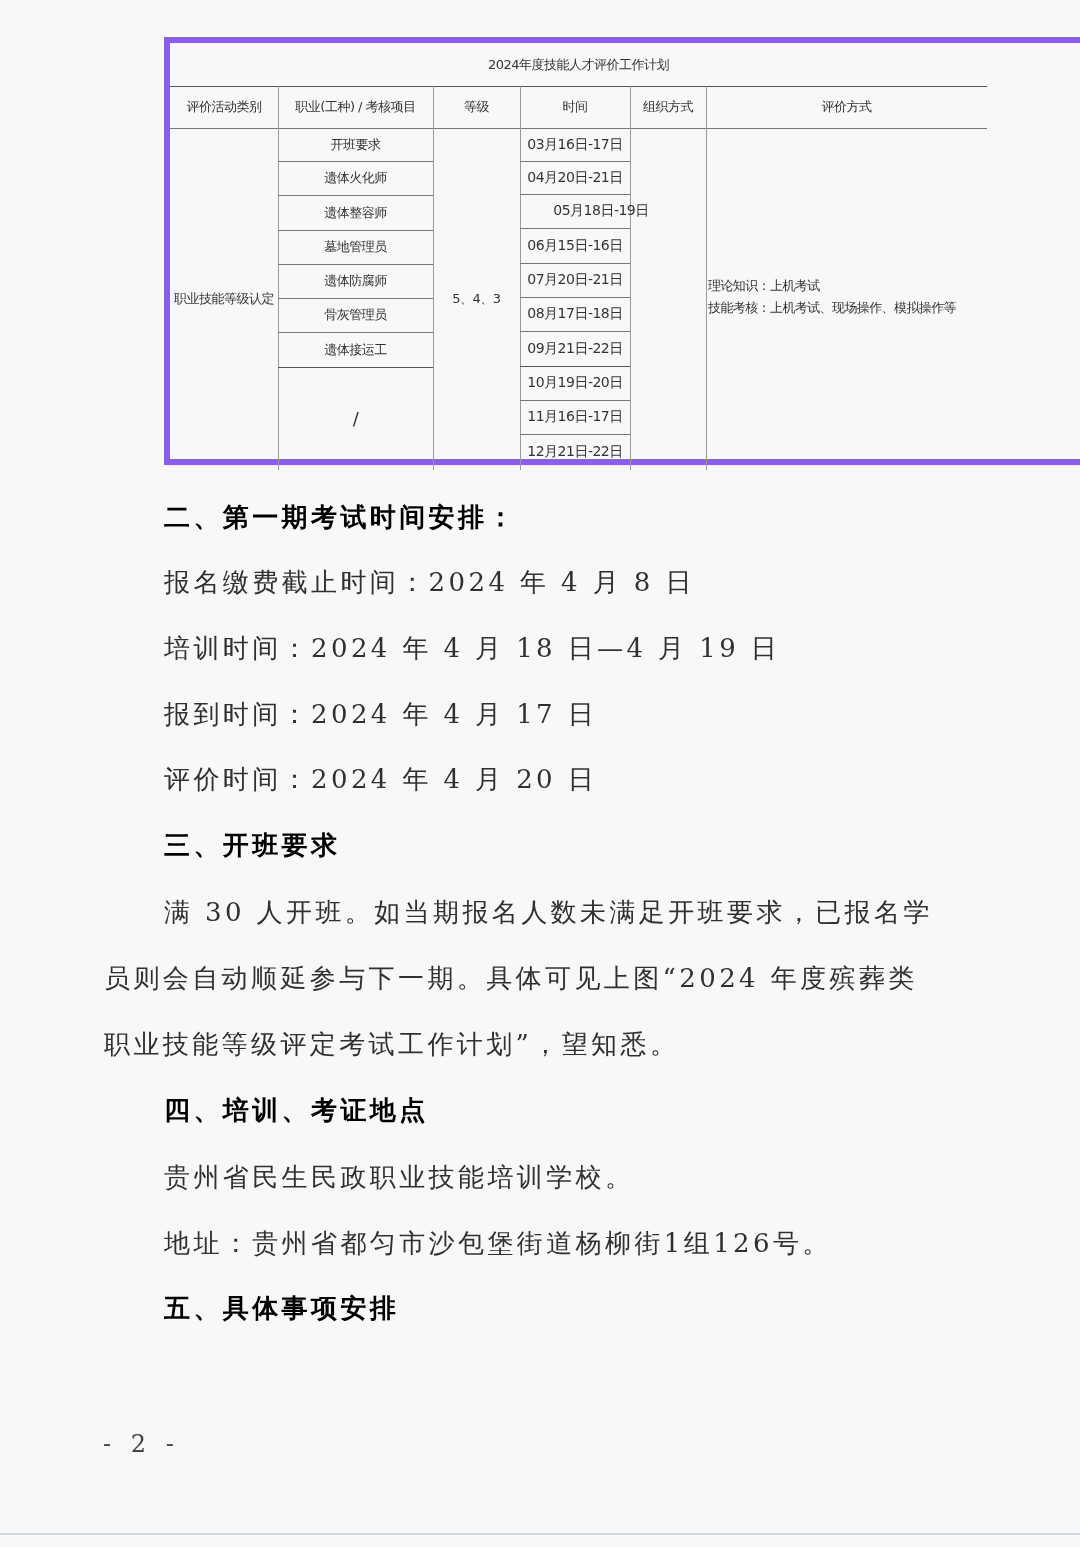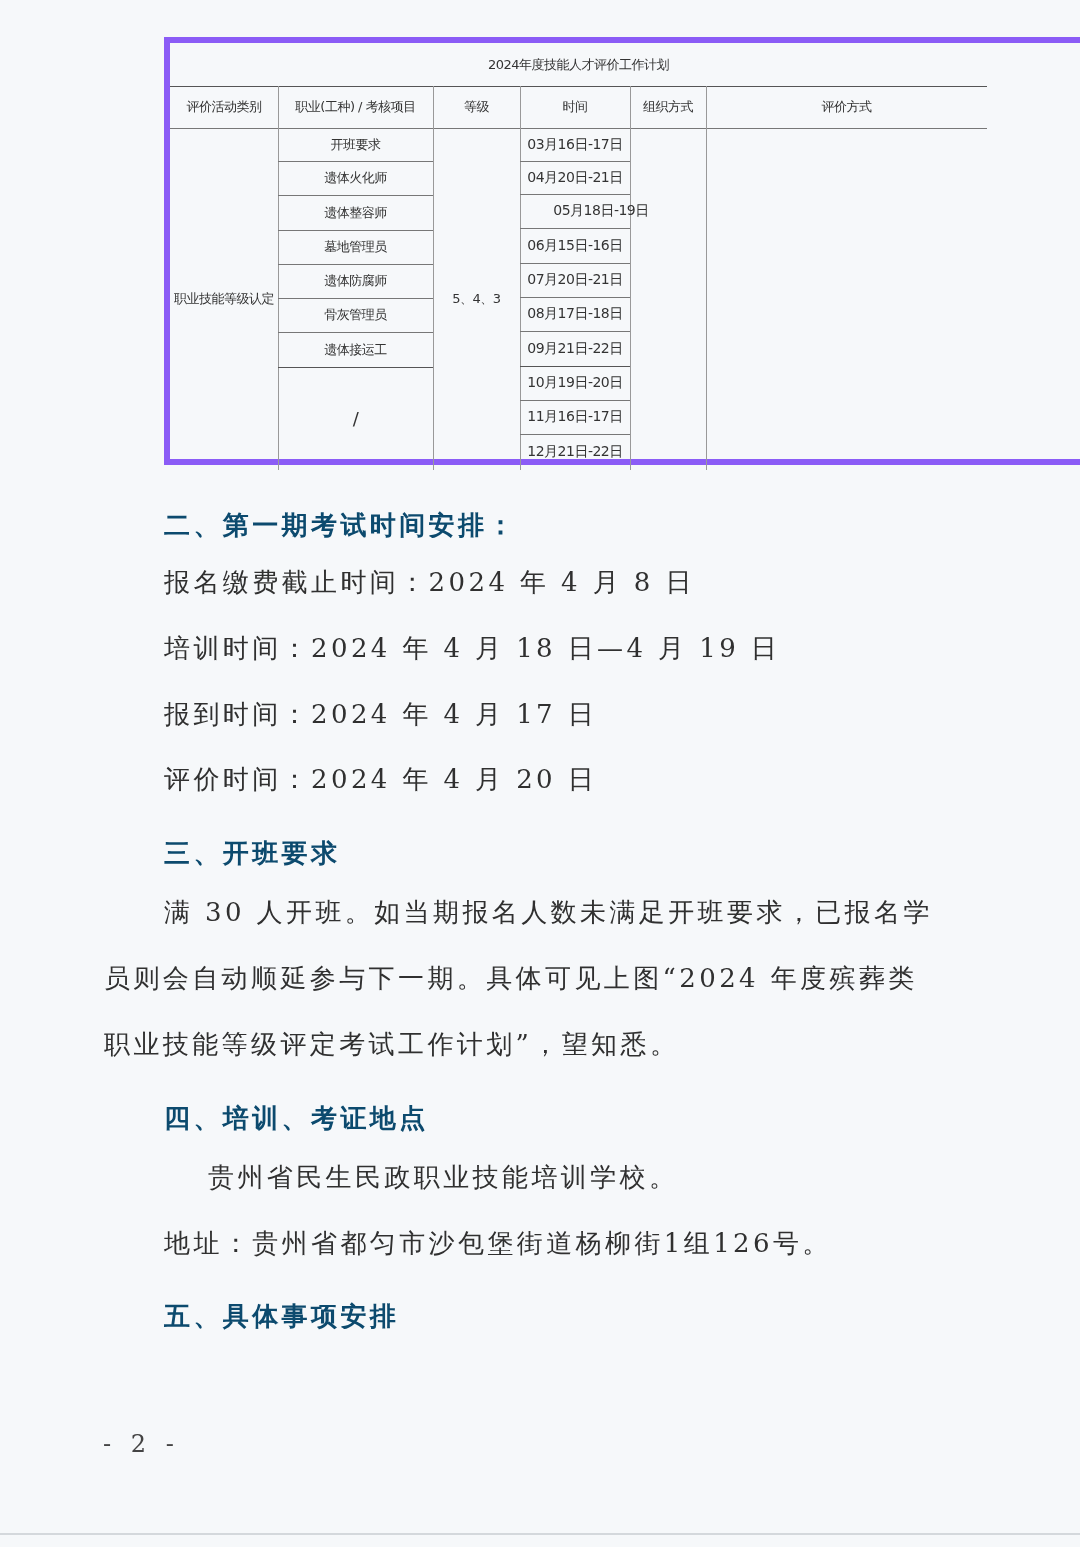--- a/index.html
+++ b/index.html
@@ -32,21 +32,21 @@
     position: absolute; left: 538px; top: 232px; width: 280px;
     font-family: "DejaVu Sans", "Liberation Sans", sans-serif;
     font-size: 13px; color: #333; line-height: 22px; text-align: left;
     letter-spacing: -0.6px;
   }
   
   .para {
     position: absolute; left: 164px;
     font-size: 26px; letter-spacing: 3.4px; white-space: nowrap; color: #303030;
   }
-  .heading { font-weight: bold; color: #0c4a6e; margin-top: 8px; }
+  .heading { font-weight: bold; color: #000000; }
   .para.wrap-line { left: 104px; }
   .page-number {
     position: absolute; left: 103px; top: 1430px;
     font-size: 24px; color: #444; letter-spacing: 6px;
   }
 </style>
 </head>
 <body>
 
 <div class="plan-table">
@@ -102,34 +102,38 @@
   <div class="hline" style="left:350px;top:288px;width:110px;"></div>
   <div class="cell date-cell" style="left:350px;top:288px;width:110px;height:35px;">09月21日-22日</div>
   <div class="hline" style="left:350px;top:323px;width:110px;background:#555;"></div>
   <div class="cell date-cell" style="left:350px;top:323px;width:110px;height:34px;">10月19日-20日</div>
   <div class="hline" style="left:350px;top:357px;width:110px;"></div>
   <div class="cell date-cell" style="left:350px;top:357px;width:110px;height:34px;">11月16日-17日</div>
   <div class="hline" style="left:350px;top:391px;width:110px;"></div>
   <div class="cell date-cell" style="left:350px;top:391px;width:110px;height:36px;">12月21日-22日</div>
 
 
+  <div class="eval-method">
+    <div>理论知识：上机考试</div>
+    <div>技能考核：上机考试、现场操作、模拟操作等</div>
+  </div>
 </div>
 
 <div class="para heading" style="top:500px;">二、第一期考试时间安排：</div>
 <div class="para" style="top:565px;">报名缴费截止时间：2024 年 4 月 8 日</div>
 <div class="para" style="top:631px;">培训时间：2024 年 4 月 18 日—4 月 19 日</div>
 <div class="para" style="top:697px;">报到时间：2024 年 4 月 17 日</div>
 <div class="para" style="top:762px;">评价时间：2024 年 4 月 20 日</div>
 
 <div class="para heading" style="top:828px;">三、开班要求</div>
 <div class="para" style="top:895px;">满 30 人开班。如当期报名人数未满足开班要求，已报名学</div>
 <div class="para wrap-line" style="top:961px;">员则会自动顺延参与下一期。具体可见上图“2024 年度殡葬类</div>
 <div class="para wrap-line" style="top:1027px;">职业技能等级评定考试工作计划”，望知悉。</div>
 
 <div class="para heading" style="top:1093px;">四、培训、考证地点</div>
-<div class="para" style="top:1160px;margin-left:44px;">贵州省民生民政职业技能培训学校。</div>
+<div class="para" style="top:1160px;">贵州省民生民政职业技能培训学校。</div>
 <div class="para" style="top:1226px;">地址：贵州省都匀市沙包堡街道杨柳街1组126号。</div>
 
 <div class="para heading" style="top:1291px;">五、具体事项安排</div>
 
 <div class="page-number">- 2 -</div>
 
 <div class="page-edge"></div>
 
 </body></html>

